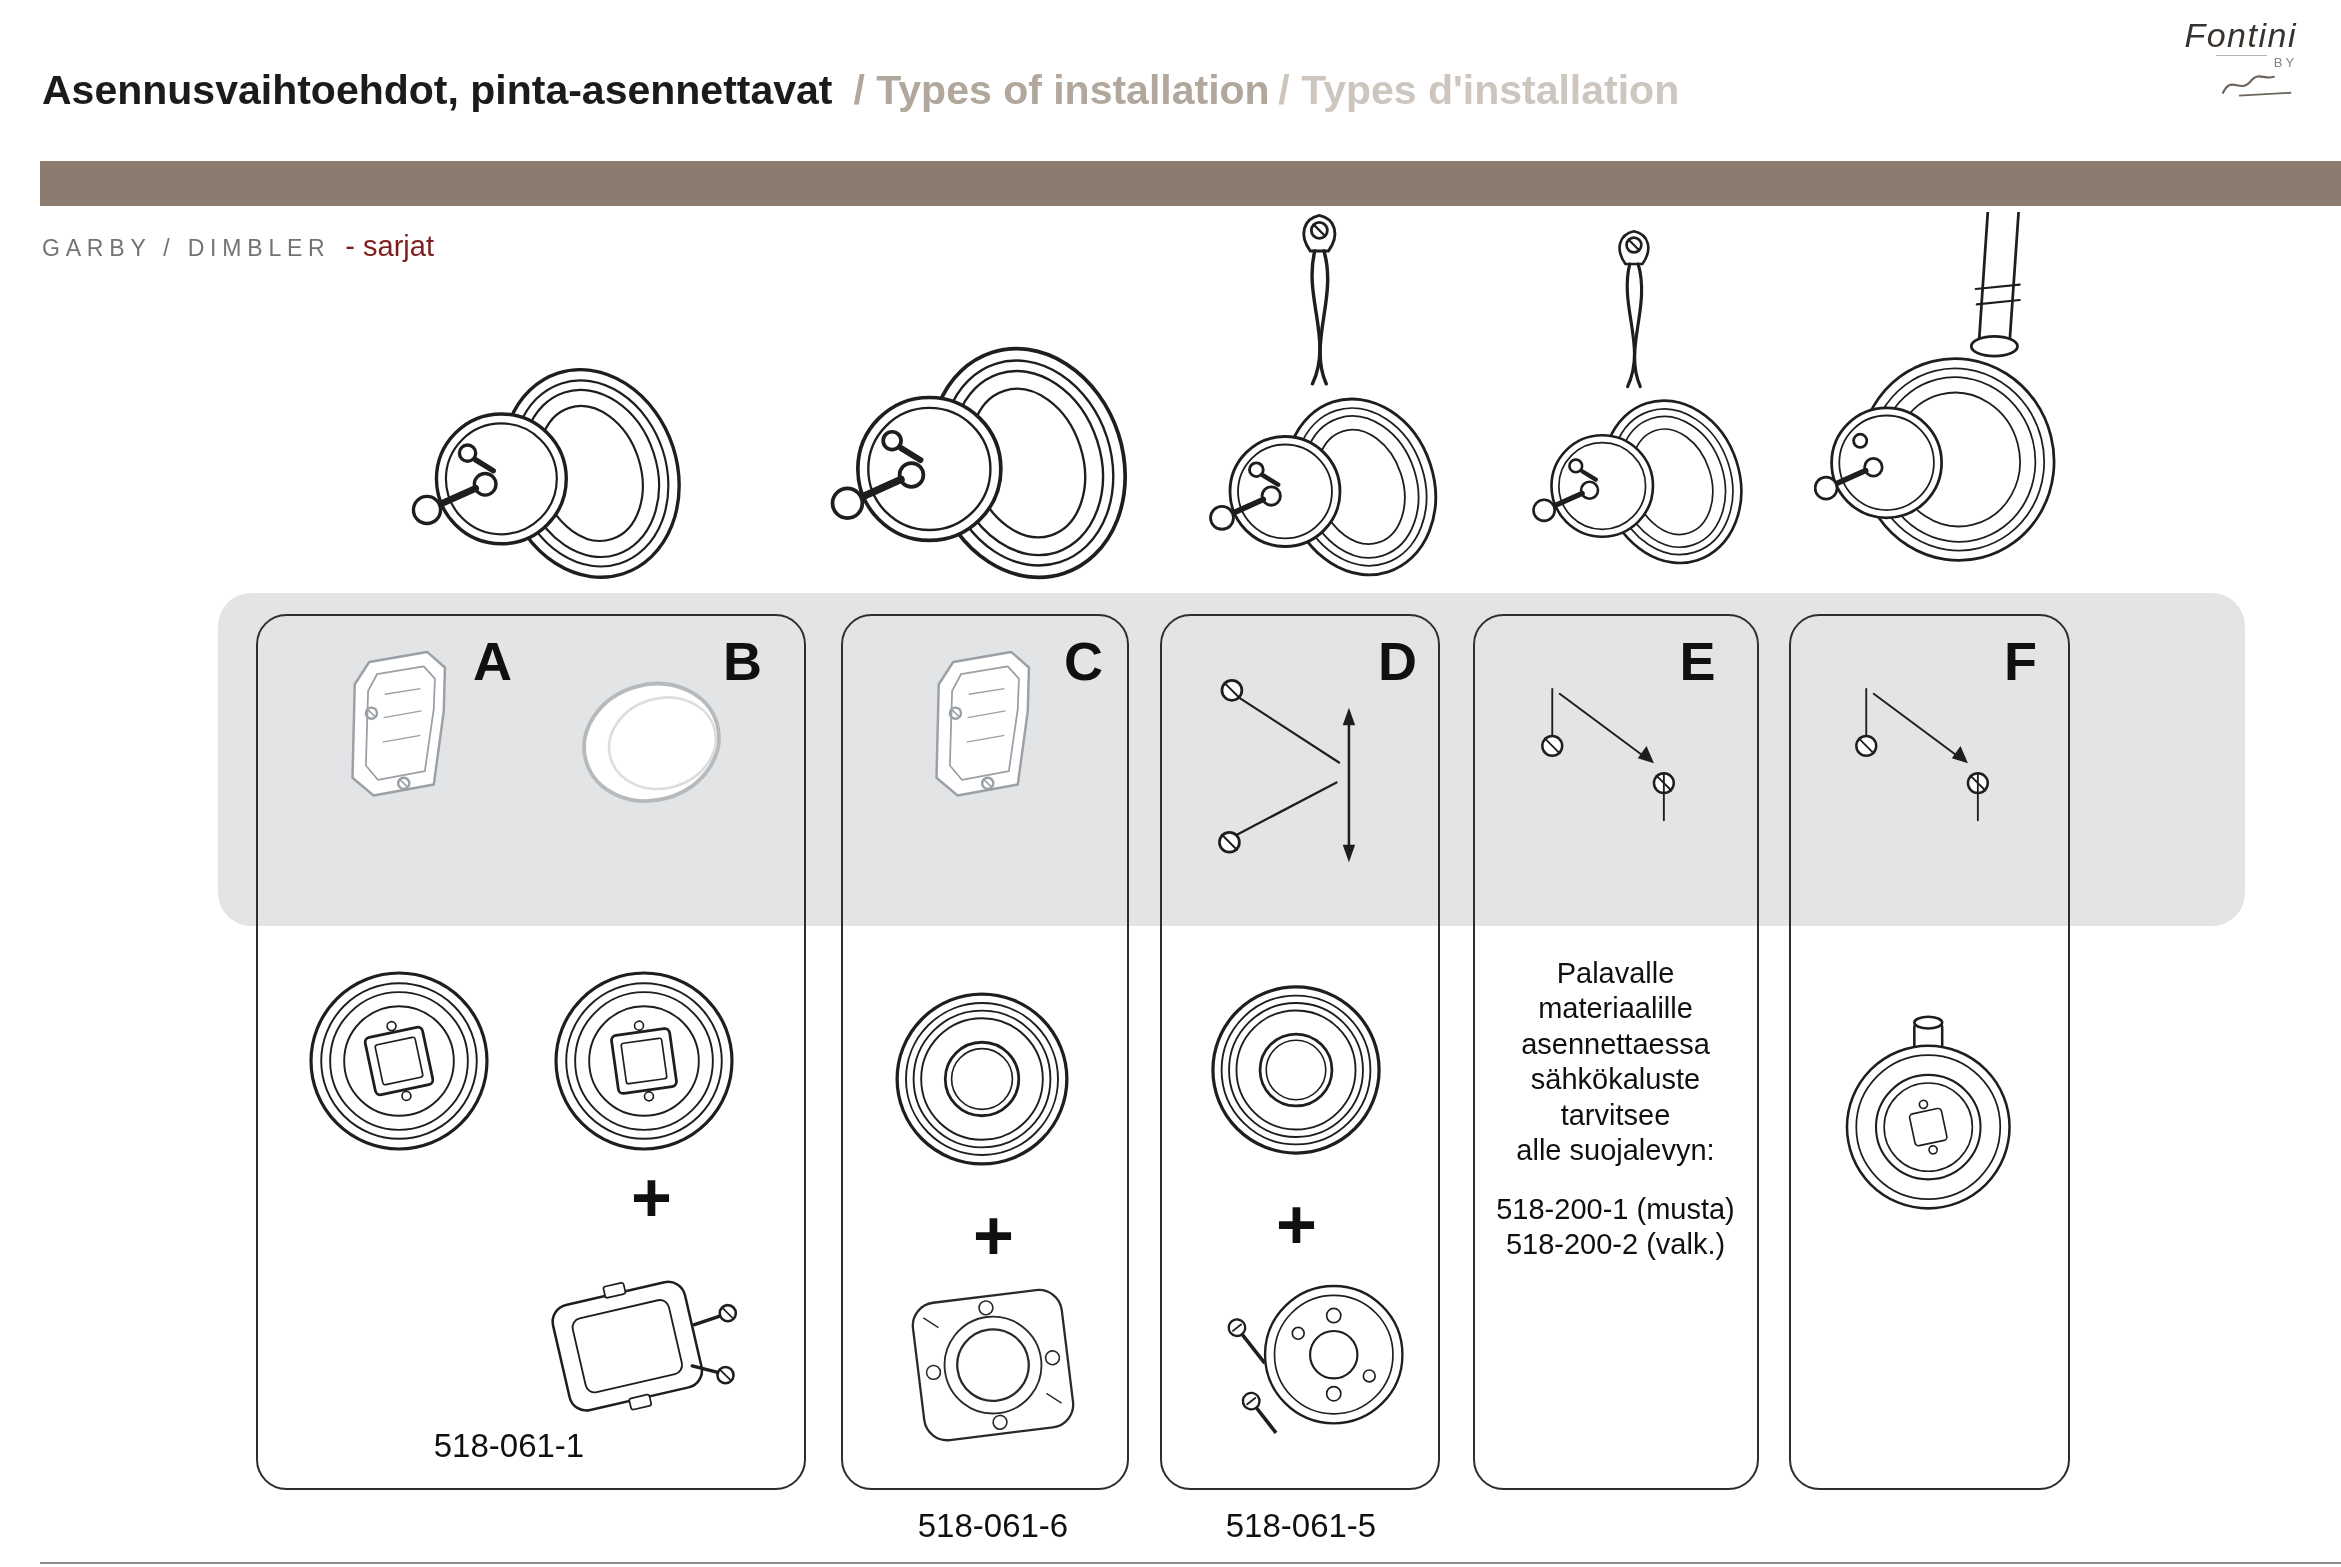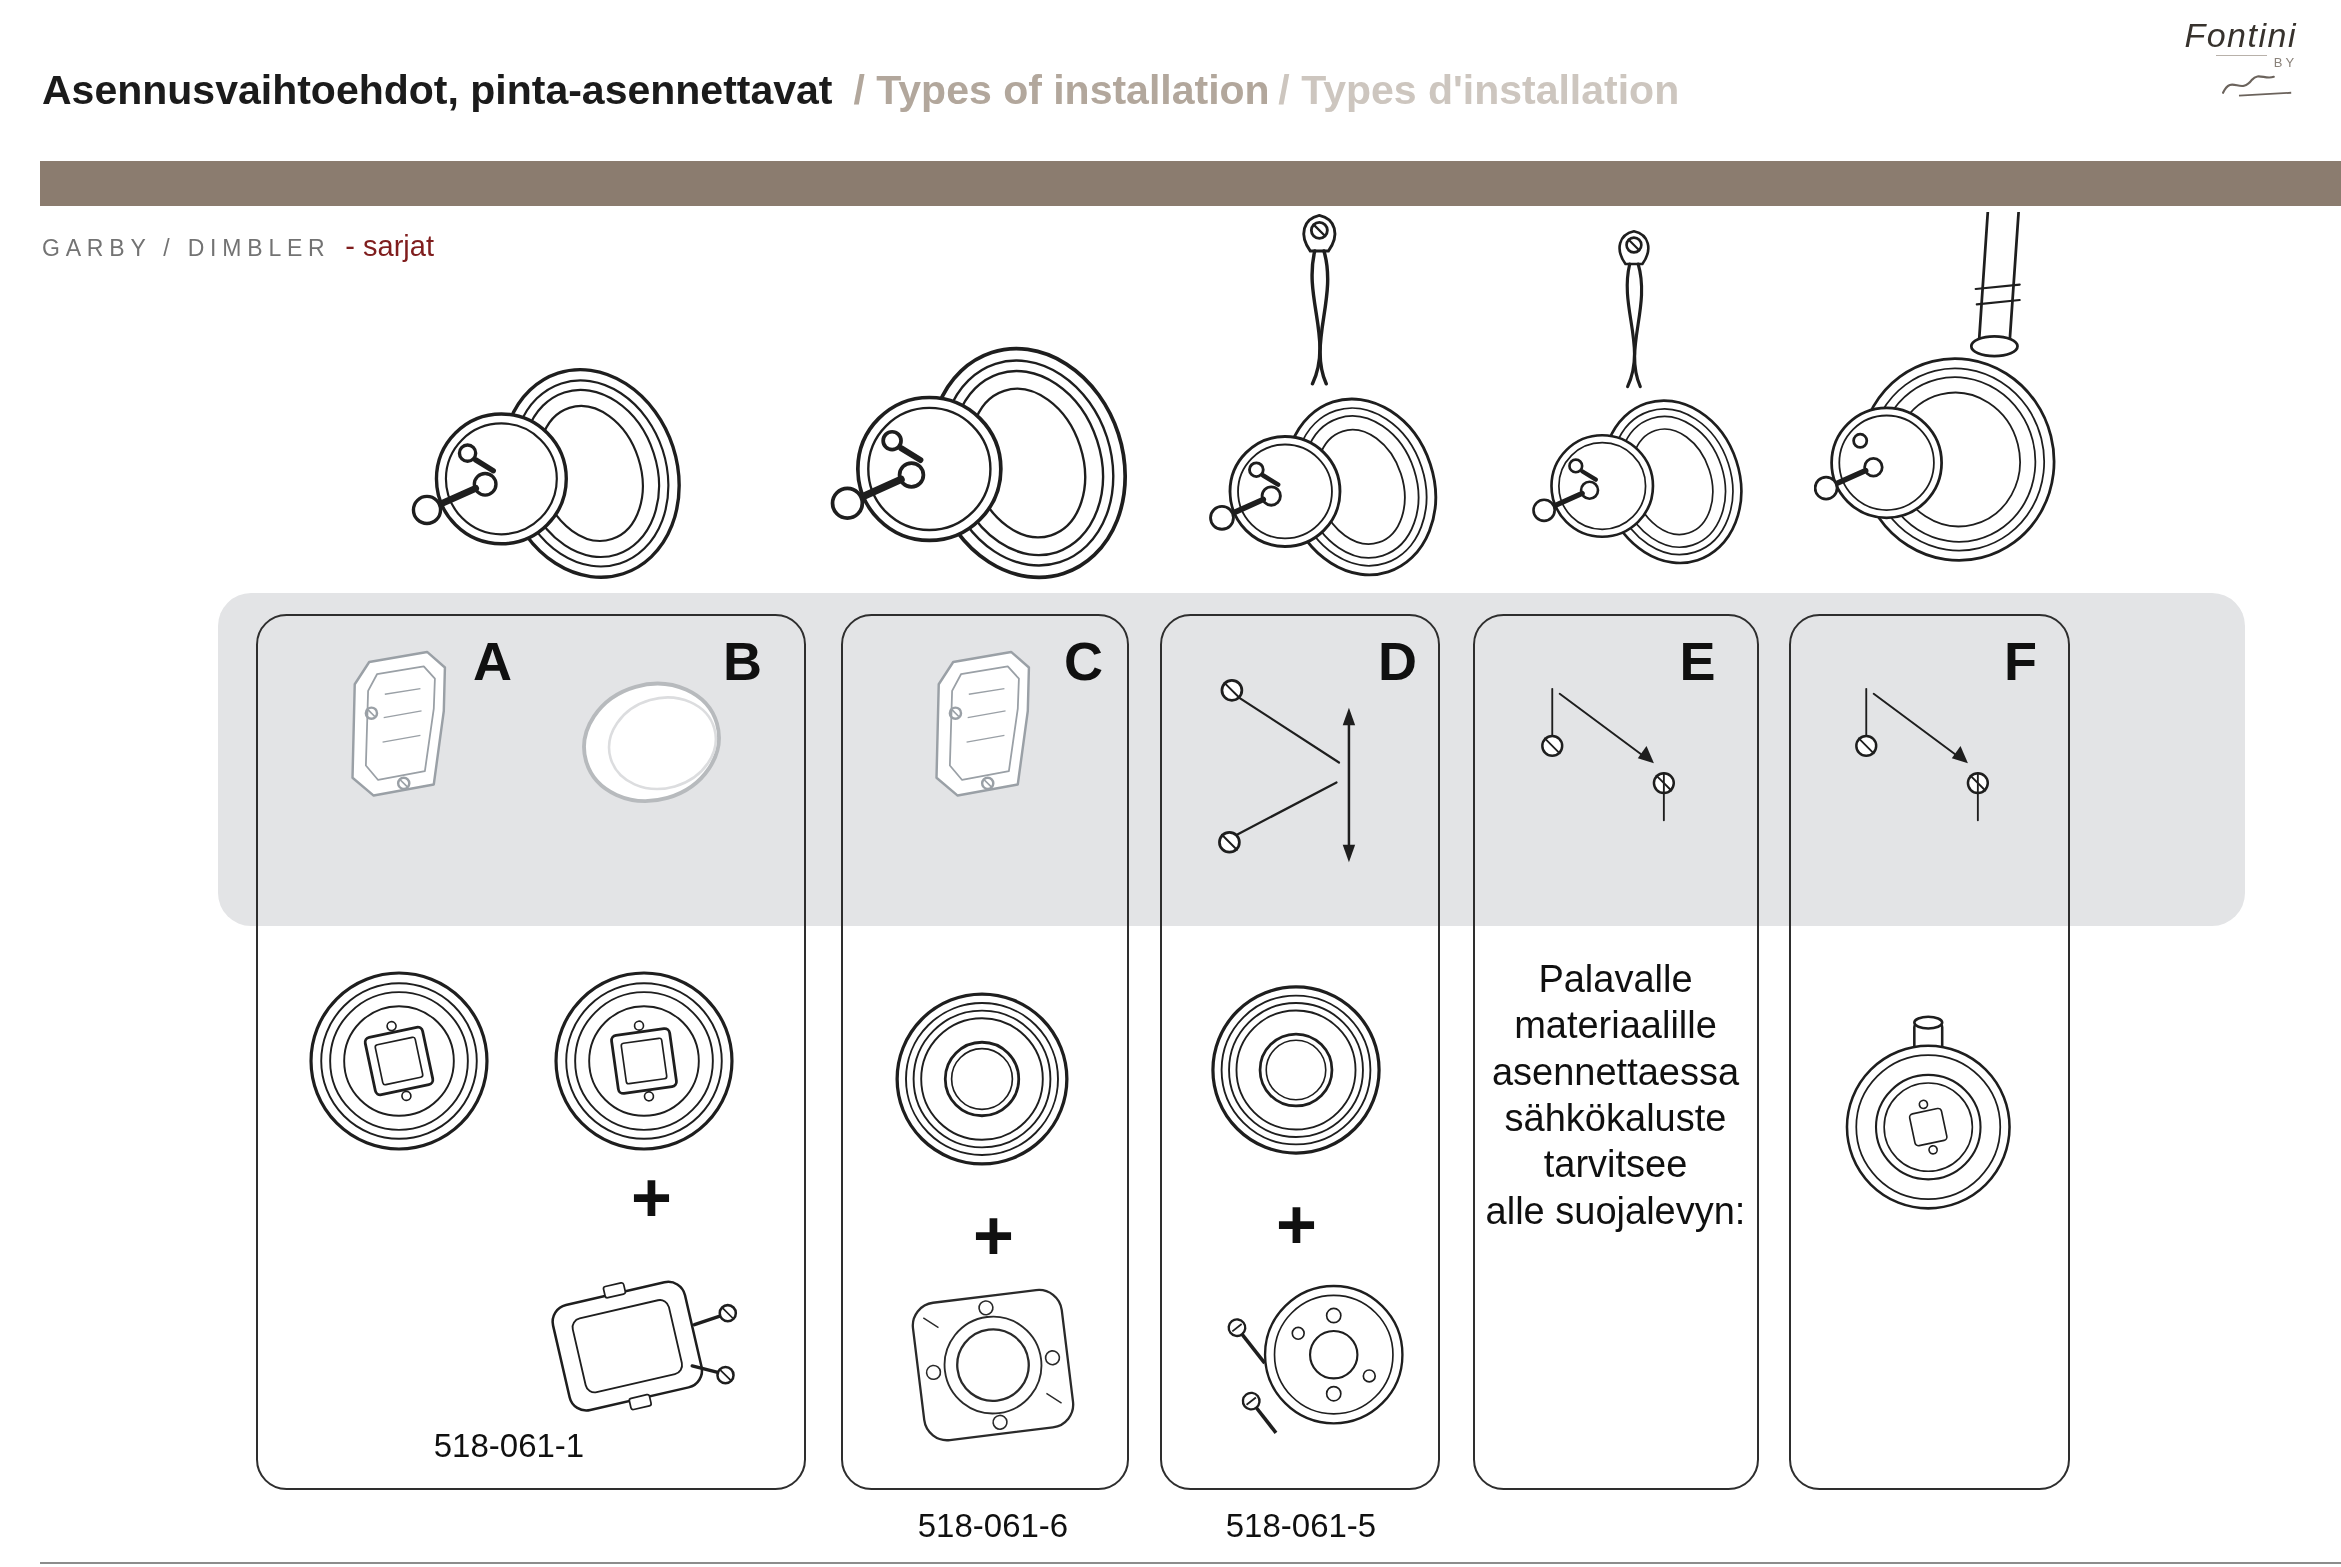--- a/index.html
+++ b/index.html
@@ -26,21 +26,21 @@
   .series .name { font-size:23px; color:#737373; letter-spacing:5.8px; }
   .series .suffix { font-size:29px; color:#7f1d1d; letter-spacing:0; margin-left:11.6px;text-align:right; }
 
   .band { left:218px; top:593px; width:2027px; height:333px; background:#e3e4e6; border-radius:33px; }
 
   .panel { top:614px; height:876px; border:2.2px solid #2e2e2e; border-radius:30.5px; background:transparent; }
 
   .plabel { width:87px; text-align:center; font-size:54px; font-weight:700; color:#101010; line-height:1; }
   .plus { width:87px; text-align:center; font-size:70px; font-weight:900; color:#101010; line-height:1; }
   .part { font-family:Liberation Sans, sans-serif; font-size:33px; color:#101010; text-align:center; }
-  .note { font-size:38px; color:#101010; text-align:center; line-height:1.22; white-space:pre-line; }
+  .note { font-size:29px; color:#101010; text-align:center; line-height:1.22; white-space:pre-line; }
 
   .bottomline { left:40px; right:0; top:1562px; height:1.5px; background:#8c8c8c; }
 
   .ill { display:block; }
 </style>
 </head>
 <body>
 
 <div class="page">
 
@@ -375,20 +375,22 @@
   </svg>
 
   <div class="abs part" style="left:1170px;top:1507px;width:262px">518-061-5</div>
 
   <div class="abs note" style="left:1480px;top:956px;width:271px">Palavalle
 materiaalille
 asennettaessa
 sähkökaluste
 tarvitsee
 alle suojalevyn:</div>
+  <div class="abs note" style="left:1480px;top:1192px;width:271px">518-200-1 (musta)
+518-200-2 (valk.)</div>
 
   <svg class="abs ill" style="left:1828px;top:1011px;width:204px;height:209px" viewBox="0 0 175 180">
     <g fill="#ffffff" stroke="#1e1e1e" stroke-width="2.2">
       <rect x="74" y="10" width="24" height="24" rx="4"></rect>
       <ellipse cx="86" cy="10" rx="12" ry="5"></ellipse>
       <circle cx="86" cy="100" r="70"></circle>
       <circle cx="86" cy="100" r="62" fill="none" stroke-width="1.5"></circle>
       <circle cx="86" cy="100" r="45" stroke-width="1.8"></circle>
       <circle cx="86" cy="100" r="38" fill="none" stroke-width="1.4"></circle>
       <g transform="rotate(-12 86 100)" stroke-width="1.4">

